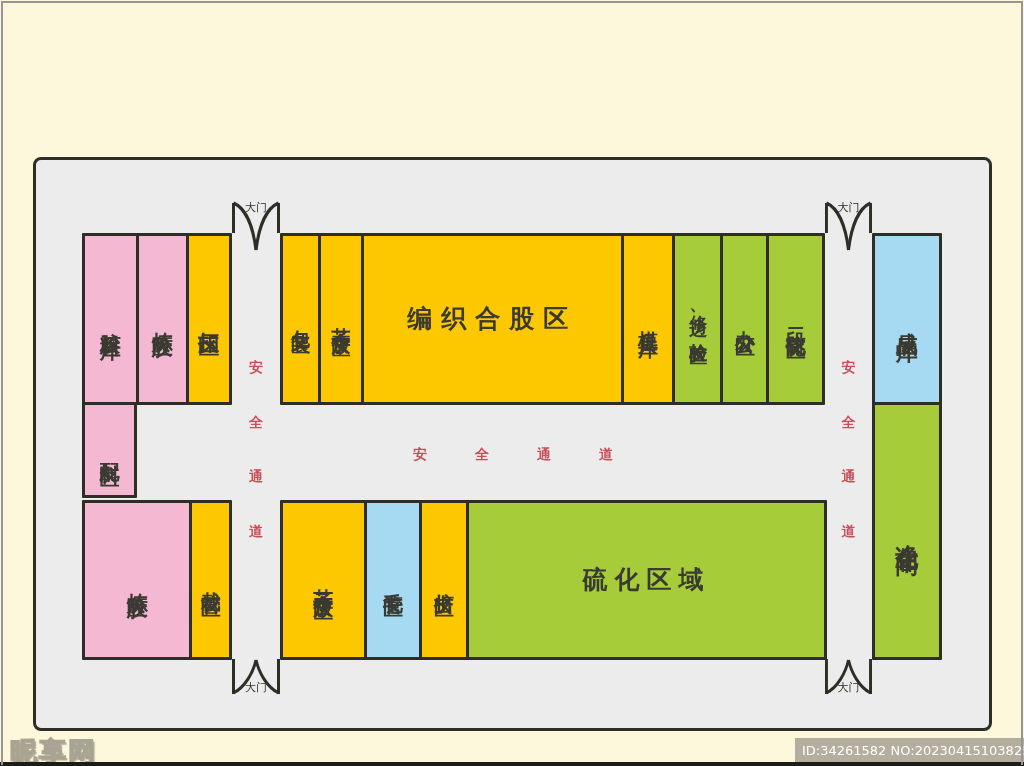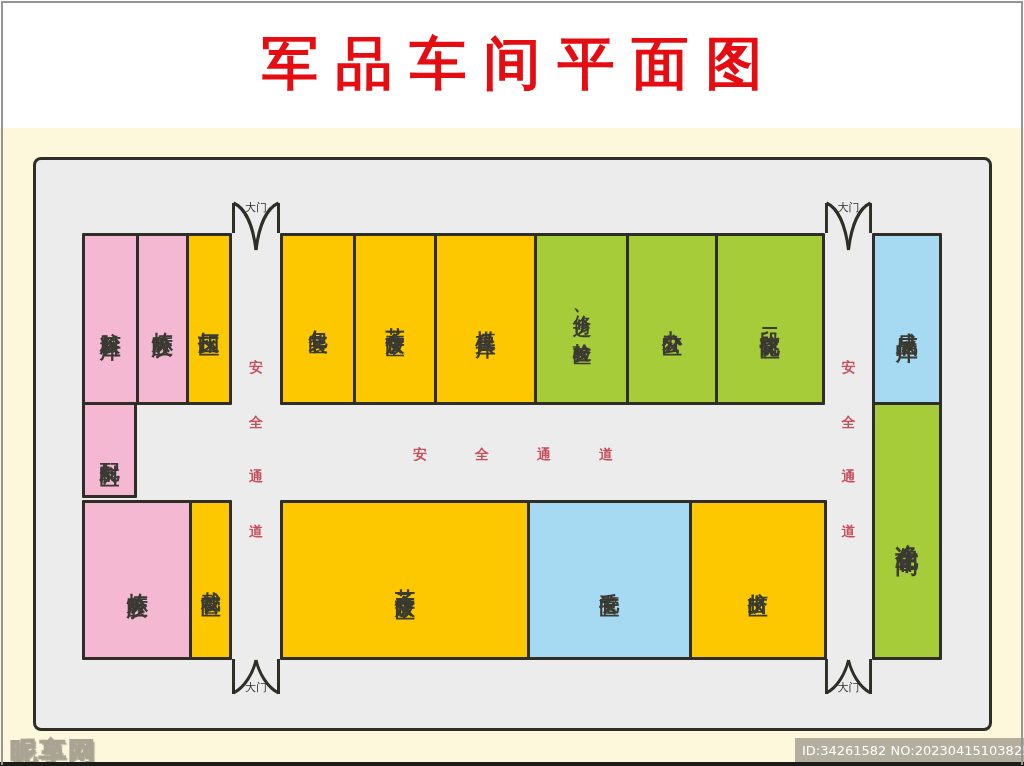--- a/index.html
+++ b/index.html
@@ -27,23 +27,20 @@
   #site-url{font-size:23px;font-weight:800;font-style:italic;color:#f8f3df;-webkit-text-stroke:1.2px #aaa494;
     text-shadow:2px 2px 1px rgba(110,105,88,.5);}
   #id-badge{position:absolute;left:795px;top:738px;width:229px;height:25px;background:#b3ae9d;
     color:#ffffff;font-size:13px;line-height:25px;padding-left:7px;box-sizing:border-box;white-space:nowrap;z-index:40;}
   #bottom-strip{position:absolute;left:0;top:762px;width:1024px;height:4px;background:#1c1c1c;z-index:45;}
 </style>
 </head>
 <body>
 
 <div id="canvas">
-  <div id="title-band">
-    <div id="page-title">军品车间平面图</div>
-  </div>
 
   <div id="plan"></div>
 
   <div id="watermark">
     <span id="site-name">昵享网</span>
   </div>
   <div id="id-badge">ID:34261582 NO:20230415103825765100</div>
   <div id="bottom-strip"></div>
 
   <div id="outer-border"></div>
@@ -57,20 +54,23 @@
       <div class="zone" style="background: rgb(253, 200, 0); flex: 44 44 0px;">
         <span class="zone-label vert" style="font-size: 21px;">扣压区</span>
       </div>
     </div>
     <div class="zone-group" style="left: 280px; top: 233px; width: 545px; height: 172px; flex-direction: row;">
       <div class="zone" style="background: rgb(253, 200, 0); flex: 37 37 0px;">
         <span class="zone-label vert" style="font-size: 19px;">包装区</span>
       </div>
       <div class="zone" style="background: rgb(253, 200, 0); flex: 41 41 0px;">
         <span class="zone-label vert" style="font-size: 19px;">芯子存放区</span>
+      </div>
+      <div class="zone" style="background: rgb(253, 200, 0); flex: 269 269 0px;">
+        <span class="zone-label" style="font-size: 25px; letter-spacing: 9px;">编织合股区</span>
       </div>
       <div class="zone" style="background: rgb(253, 200, 0); flex: 51 51 0px;">
         <span class="zone-label vert" style="font-size: 20px;">模具库</span>
       </div>
       <div class="zone" style="background: rgb(166, 205, 57); flex: 47 47 0px;">
         <span class="zone-label vert" style="font-size: 18px;">修边、检验区</span>
       </div>
       <div class="zone" style="background: rgb(166, 205, 57); flex: 45 45 0px;">
         <span class="zone-label vert" style="font-size: 20px;">办公区</span>
       </div>
@@ -103,20 +103,23 @@
     </div>
     <div class="zone-group" style="left: 280px; top: 500px; width: 547px; height: 160px; flex-direction: row;">
       <div class="zone" style="background: rgb(253, 200, 0); flex: 83 83 0px;">
         <span class="zone-label vert" style="font-size: 20px;">芯子存放区</span>
       </div>
       <div class="zone" style="background: rgb(166, 218, 242); flex: 54 54 0px;">
         <span class="zone-label vert" style="font-size: 20px;">毛管区</span>
       </div>
       <div class="zone" style="background: rgb(253, 200, 0); flex: 45 45 0px;">
         <span class="zone-label vert" style="font-size: 20px;">挤出区</span>
+      </div>
+      <div class="zone" style="background: rgb(166, 205, 57); flex: 365 365 0px;">
+        <span class="zone-label" style="font-size: 25px; letter-spacing: 7px;">硫化区域</span>
       </div>
     </div>
     <div class="corridor-text" style="left: 232px; top: 360px; width: 48px; height: 178px; flex-direction: column;">
       <span>安</span>
       <span>全</span>
       <span>通</span>
       <span>道</span>
     </div>
     <div class="corridor-text" style="left: 825px; top: 360px; width: 47px; height: 178px; flex-direction: column;">
       <span>安</span>

